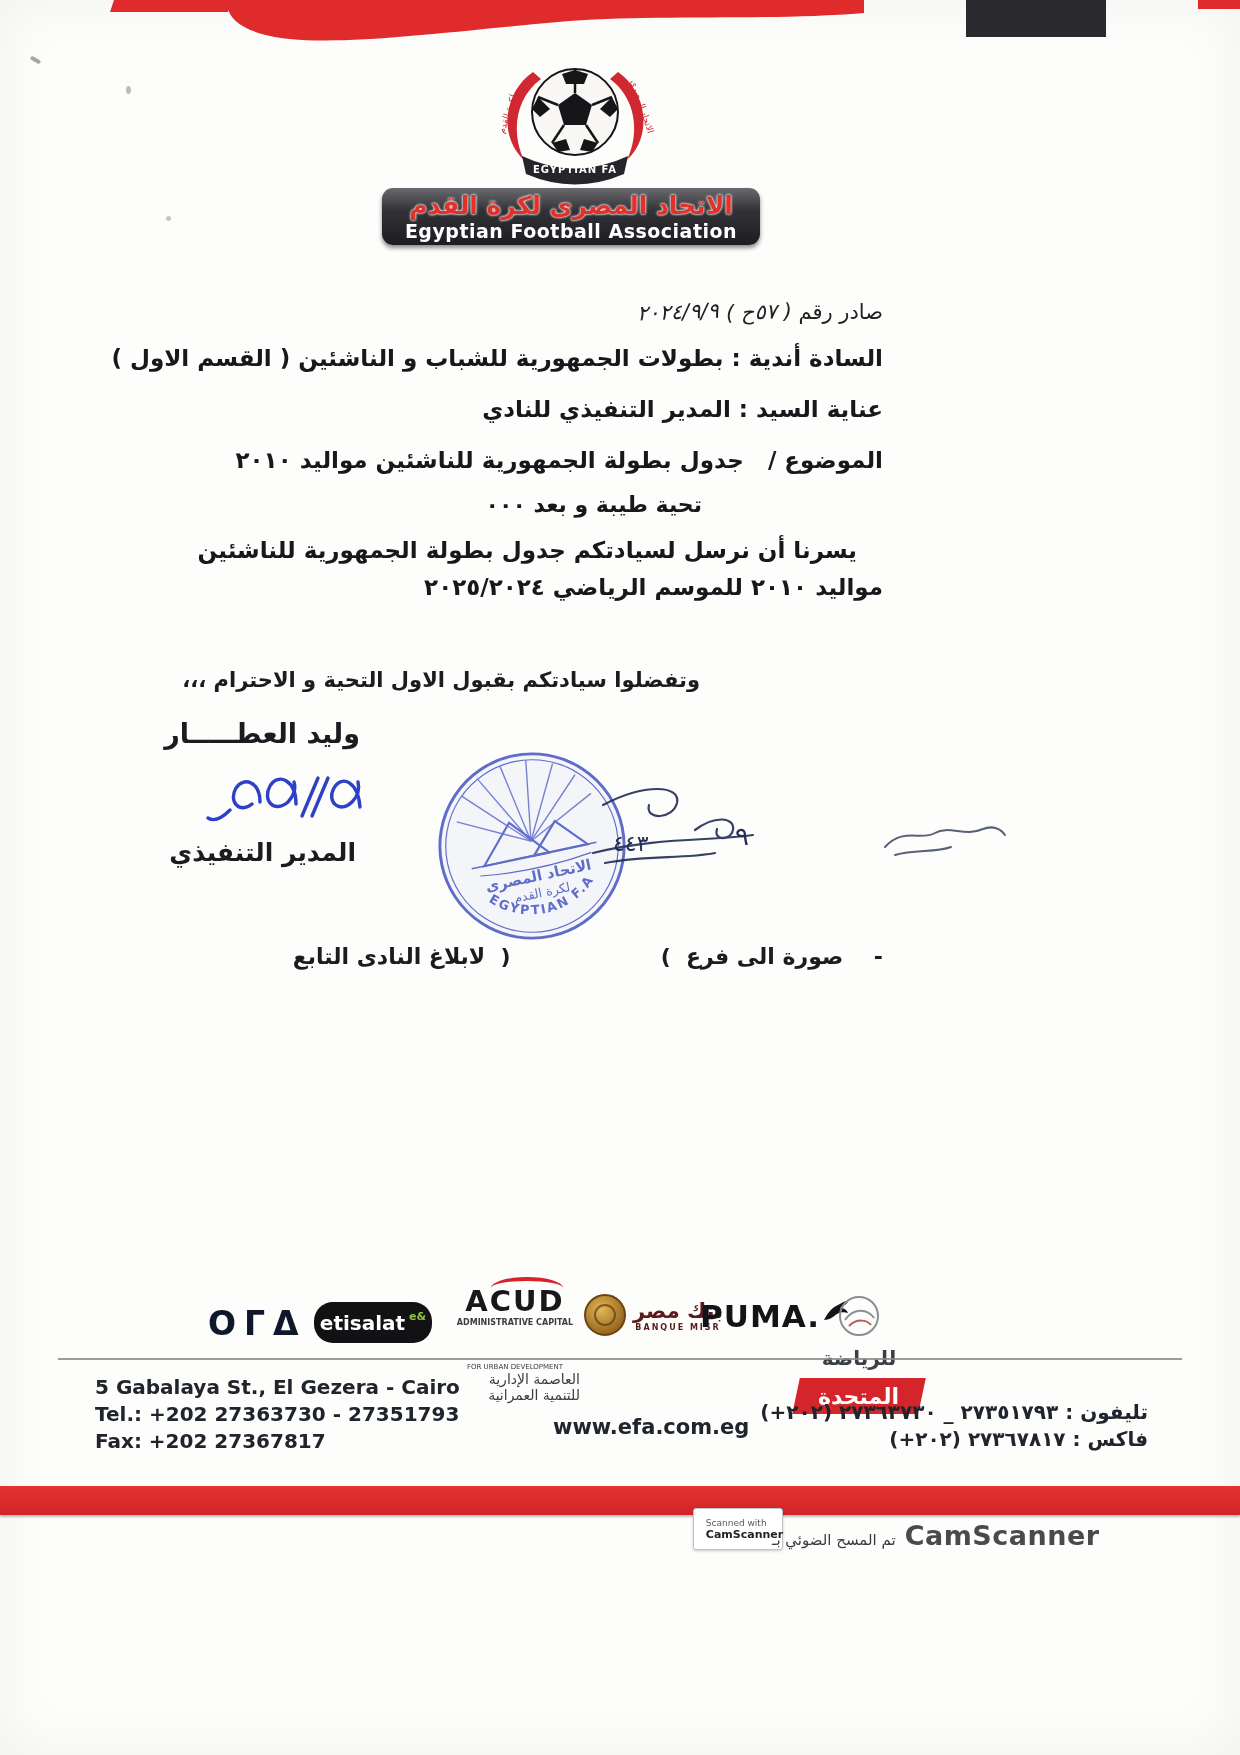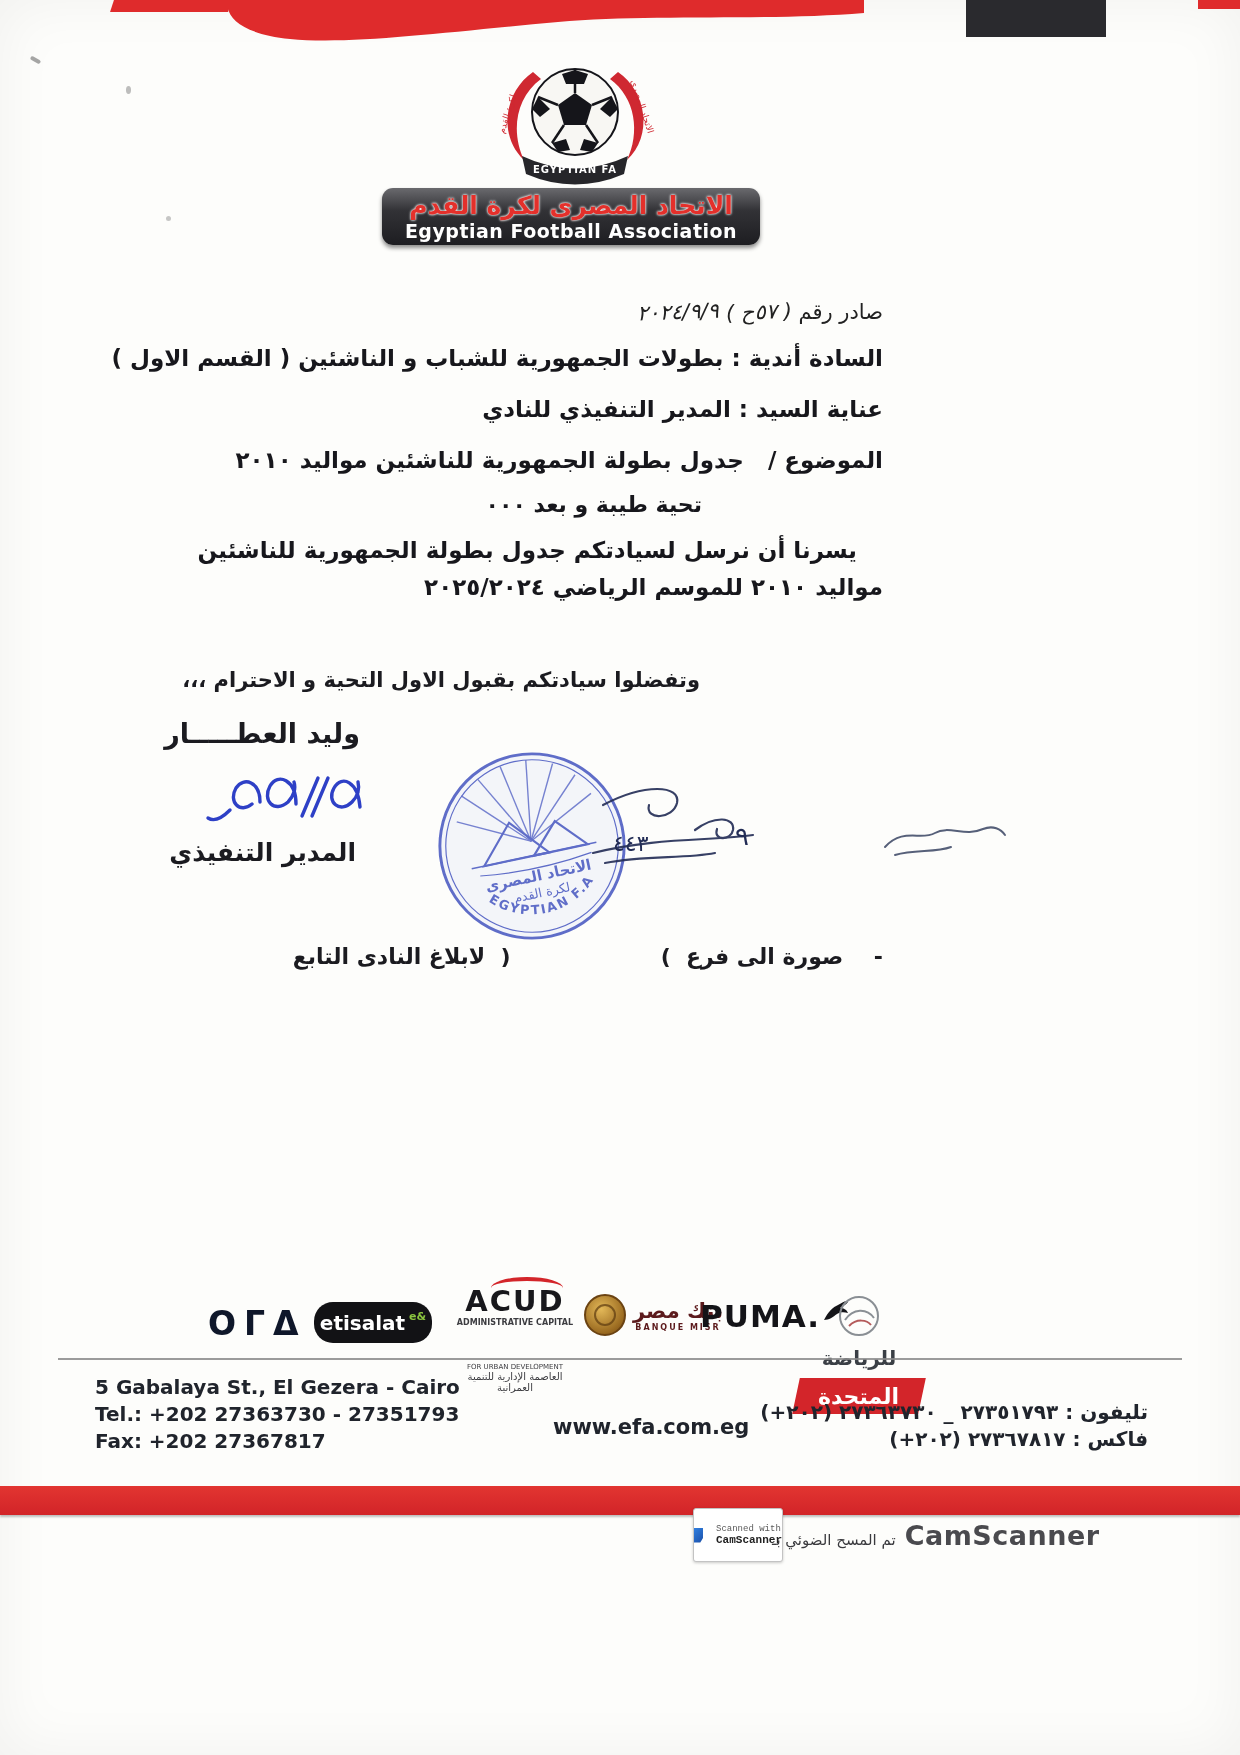--- a/index.html
+++ b/index.html
@@ -19,22 +19,22 @@
     background:linear-gradient(#6a6a6e, #323236 40%, #1d1d21);
     box-shadow:0 3px 4px rgba(0,0,0,0.45);
   }
   .banner .ar-title { color:#e4302b; font-weight:bold; font-size:25px; line-height:1.15;
     text-shadow:0 0 3px #ffffff, 0 0 2px #ffffff; direction:rtl; }
   .banner .en-title { color:#ffffff; font-weight:bold; font-size:19px; line-height:1.15; letter-spacing:0.5px; }
   .contact-en { font-size:20px; font-weight:bold; color:#20242c; line-height:27px; white-space:nowrap; }
   .contact-ar { font-size:20px; font-weight:bold; color:#20242c; line-height:27px; white-space:nowrap; direction:rtl; }
   .sponsor-sub { color:#3c3c40; text-align:center; }
   .cs-badge {
-    width:90px; height:54px; background:#ffffff; border:1px solid #c3c3c3; border-radius:3px;
-    box-shadow:0 1px 3px rgba(0,0,0,0.2); display:flex; align-items:center; justify-content:center; gap:13px;font-family:Liberation Mono, monospace;
+    width:90px; height:42px; background:#ffffff; border:1px solid #c3c3c3; border-radius:3px;
+    box-shadow:0 1px 3px rgba(0,0,0,0.2); display:flex; align-items:center; justify-content:center; gap:13px;
   }
   .cs-icon { width:15px; height:15px; background:linear-gradient(135deg,#2f7fe0,#1b4fa8); clip-path:polygon(0 0,100% 0,100% 70%,70% 100%,0 100%); }
   .gap-in-parens { display:inline-block; width:150px; }
 </style>
 </head>
 <body>
 
 <div class="page">
 
   <div class="abs" style="left:112px;top:0;width:118px;height:12px;background:#df2b2c;transform:skewX(-18deg);"></div>
@@ -168,21 +168,21 @@
     <span style="color:#8bc53f;font-size:11px;font-weight:bold;margin-left:4px;margin-top:-12px;">e&amp;</span>
   </div>
 
   <div class="abs" style="left:450px;top:1284px;width:130px;text-align:center;">
     <div style="position:relative;display:inline-block;">
       <div style="position:absolute;left:26px;top:-7px;width:72px;height:22px;border-top:4px solid #d3252a;border-radius:50%;"></div>
       <div style="font-size:29px;font-weight:bold;color:#18181c;letter-spacing:2px;">ACUD</div>
     </div>
     <div class="sponsor-sub" style="font-size:8px;font-weight:bold;">ADMINISTRATIVE CAPITAL</div>
     <div class="sponsor-sub" style="font-size:7px;margin-top:36px;">FOR URBAN DEVELOPMENT</div>
-    <div class="sponsor-sub ar" style="font-size:10px;text-align:center;">العاصمة الإدارية للتنمية العمرانية</div>
+    <div class="sponsor-sub ar" style="font-size:14px;text-align:right;">العاصمة الإدارية للتنمية العمرانية</div>
   </div>
 
   <div class="abs" style="left:584px;top:1294px;display:flex;align-items:center;gap:7px;">
     <div style="width:42px;height:42px;border-radius:50%;background:radial-gradient(circle at 40% 35%, #e3b858, #9a6a20 70%, #6b4312);border:2px solid #6b4312;display:flex;align-items:center;justify-content:center;">
       <div style="width:22px;height:22px;border-radius:50%;border:2px solid #5c3a10;opacity:.7;"></div>
     </div>
     <div style="text-align:center;">
       <div style="font-size:21px;font-weight:bold;color:#5c1a1c;direction:rtl;">بنك مصر</div>
       <div style="font-size:8px;letter-spacing:2px;color:#5c1a1c;font-weight:bold;">BANQUE MISR</div>
     </div>

